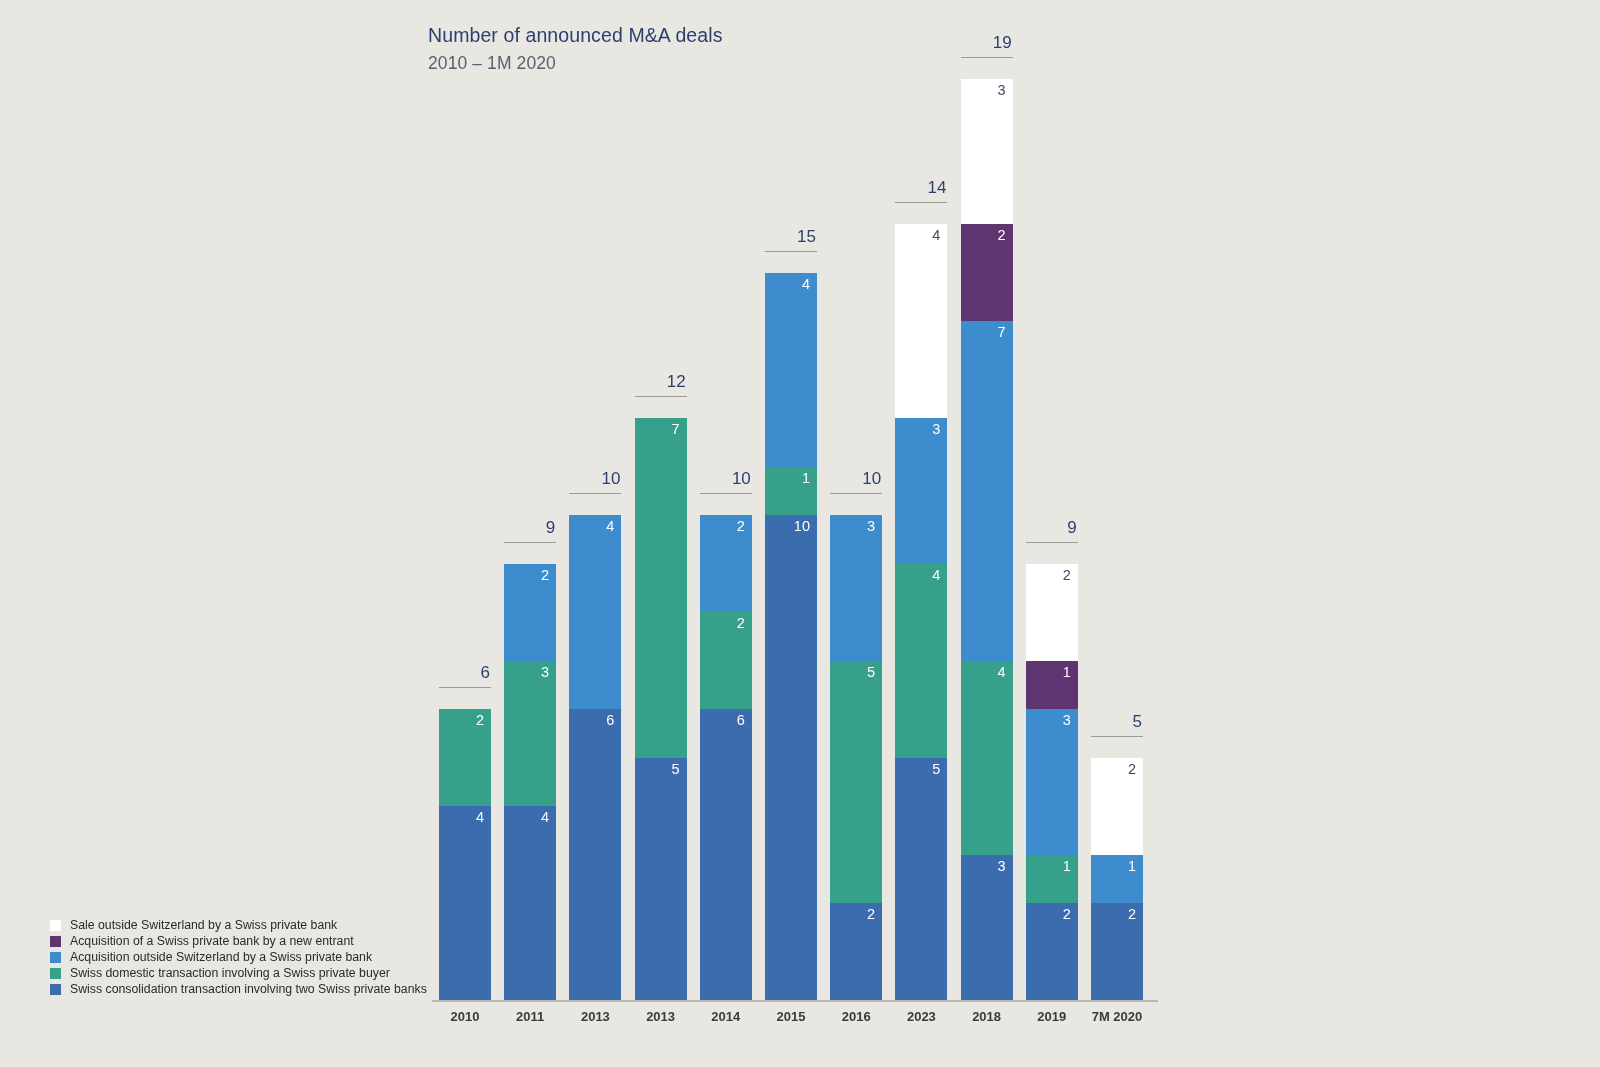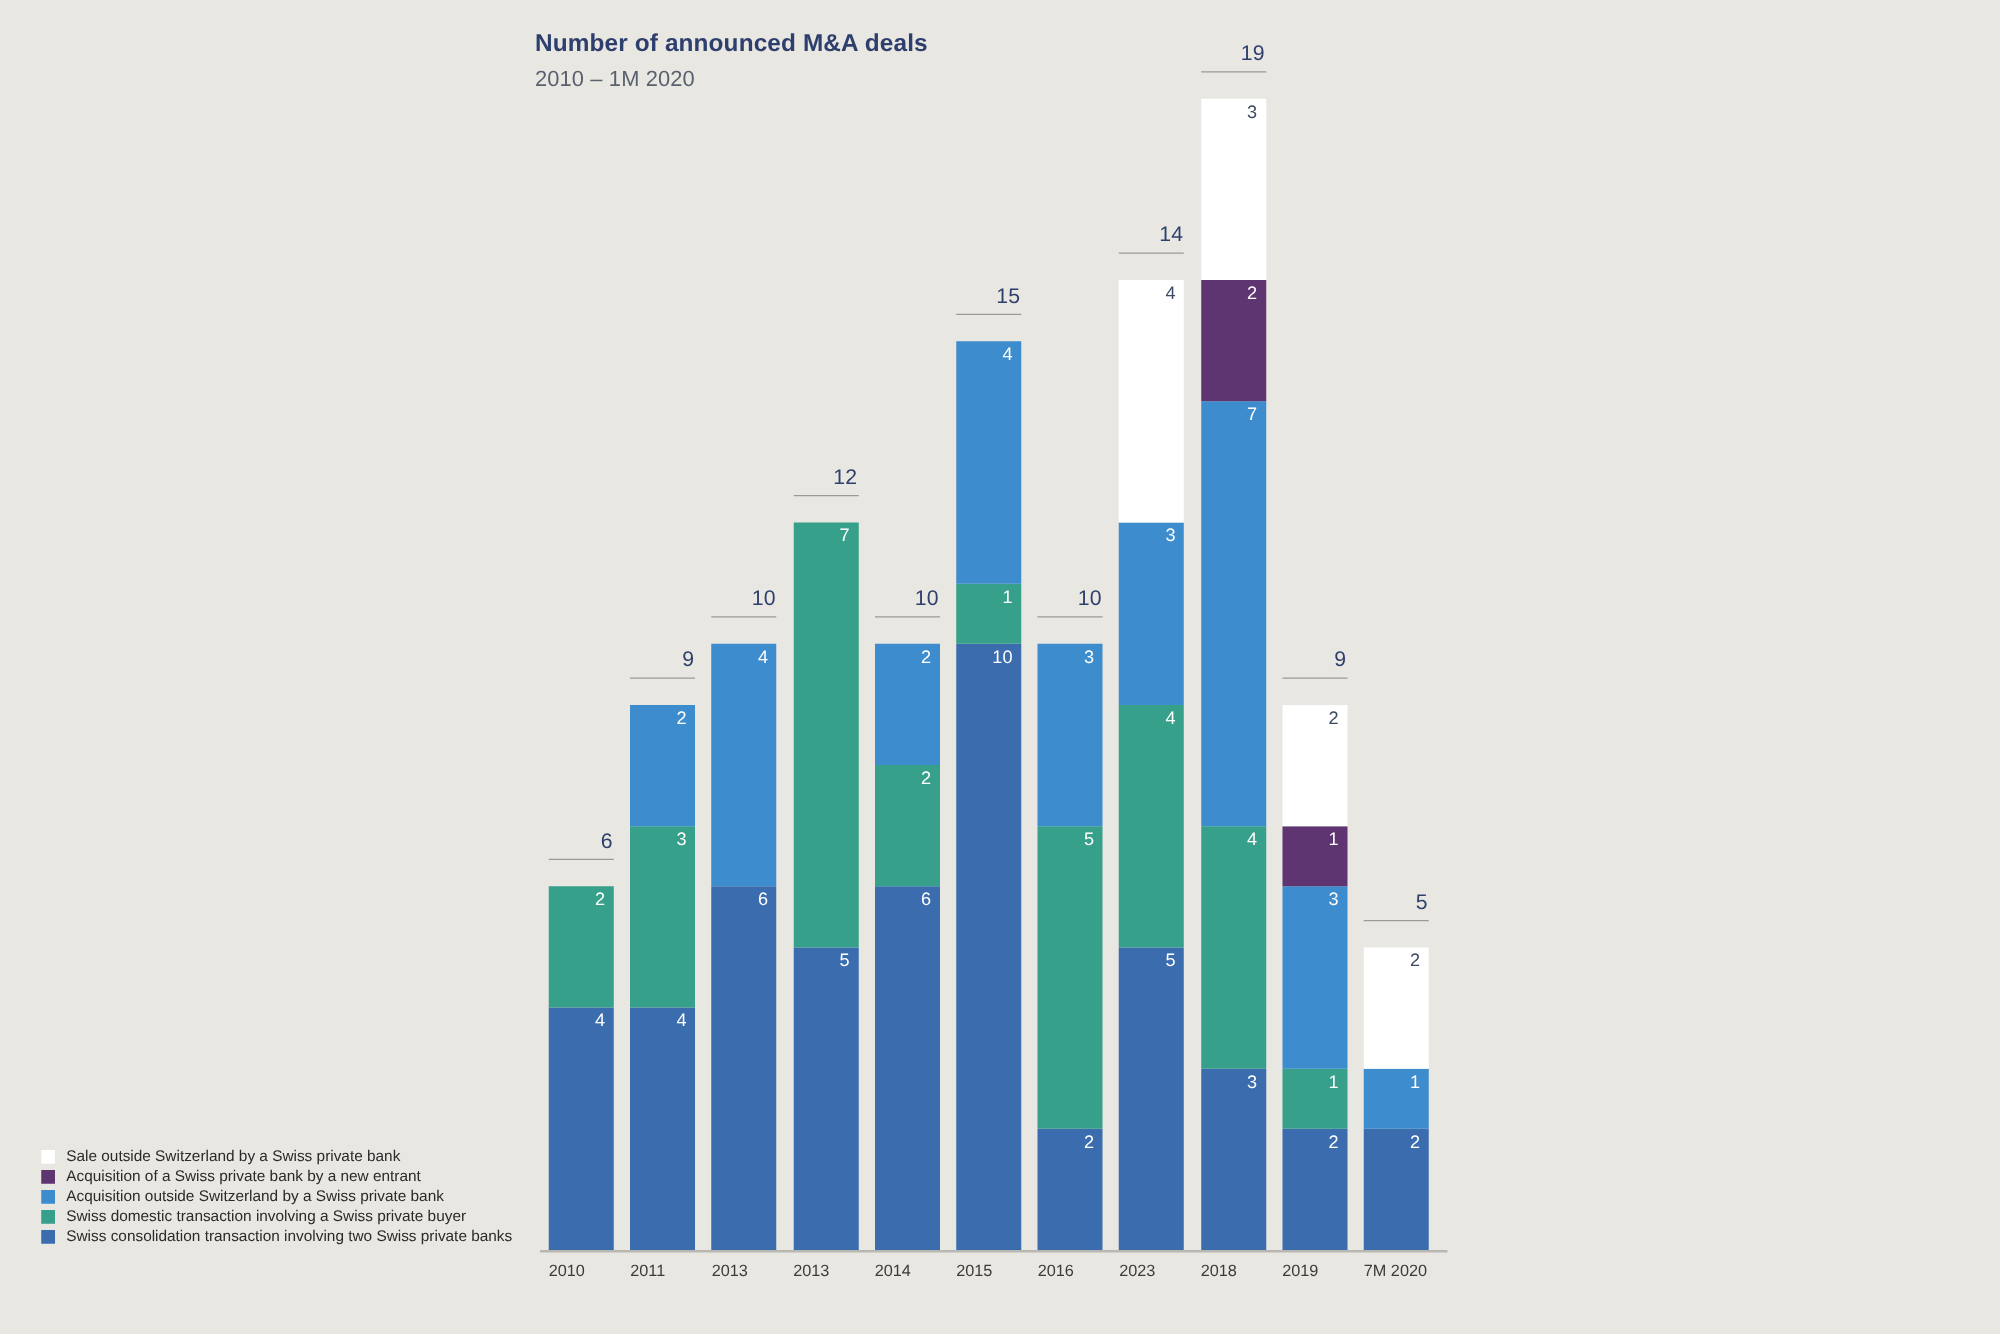--- a/index.html
+++ b/index.html
@@ -17,21 +17,21 @@
 
   
   #title-block {
     position: absolute;
     left: 428px;
     top: 22px;
   }
   #chart-title {
     color: #2e3f6e;
     font-size: 19.5px;
-    font-weight: bold;
+    font-weight: normal;
     line-height: 26px;
     white-space: pre;
     letter-spacing: 0.1px;
   }
   #chart-subtitle {
     color: #59606e;
     font-size: 17.5px;
     font-weight: normal;
     line-height: 26px;
     margin-top: 2px;
@@ -43,20 +43,21 @@
     position: absolute;
     left: 33px;
     top: 917px;
     width: 380px;
   }
   .legend-row {
     display: flex;
     align-items: center;
     height: 16px;
     margin-bottom: 0px;
+    margin-left: 17px;
   }
   .legend-swatch {
     width: 11px;
     height: 11px;
     flex: 0 0 11px;
     margin-right: 9px;
   }
   .legend-label {
     font-size: 12.3px;
     color: #2a2a2a;
@@ -119,22 +120,24 @@
   .bar-total-rule {
     position: absolute;
     width: 100%;
     height: 1px;
     background: #9b9a97;
   }
   .x-label {
     position: absolute;
     top: 1009px;
     width: 100%;
+    text-align: center;
     font-size: 13px;
     color: #3b3b3b;
+    font-weight: bold;
   }
 </style>
 </head>
 <body>
 
 <div id="plot">
 
   <div id="title-block">
     <div id="chart-title"><span>Number of announced M&amp;A deals</span><br></div>
     <div id="chart-subtitle">2010 – 1M 2020</div>

